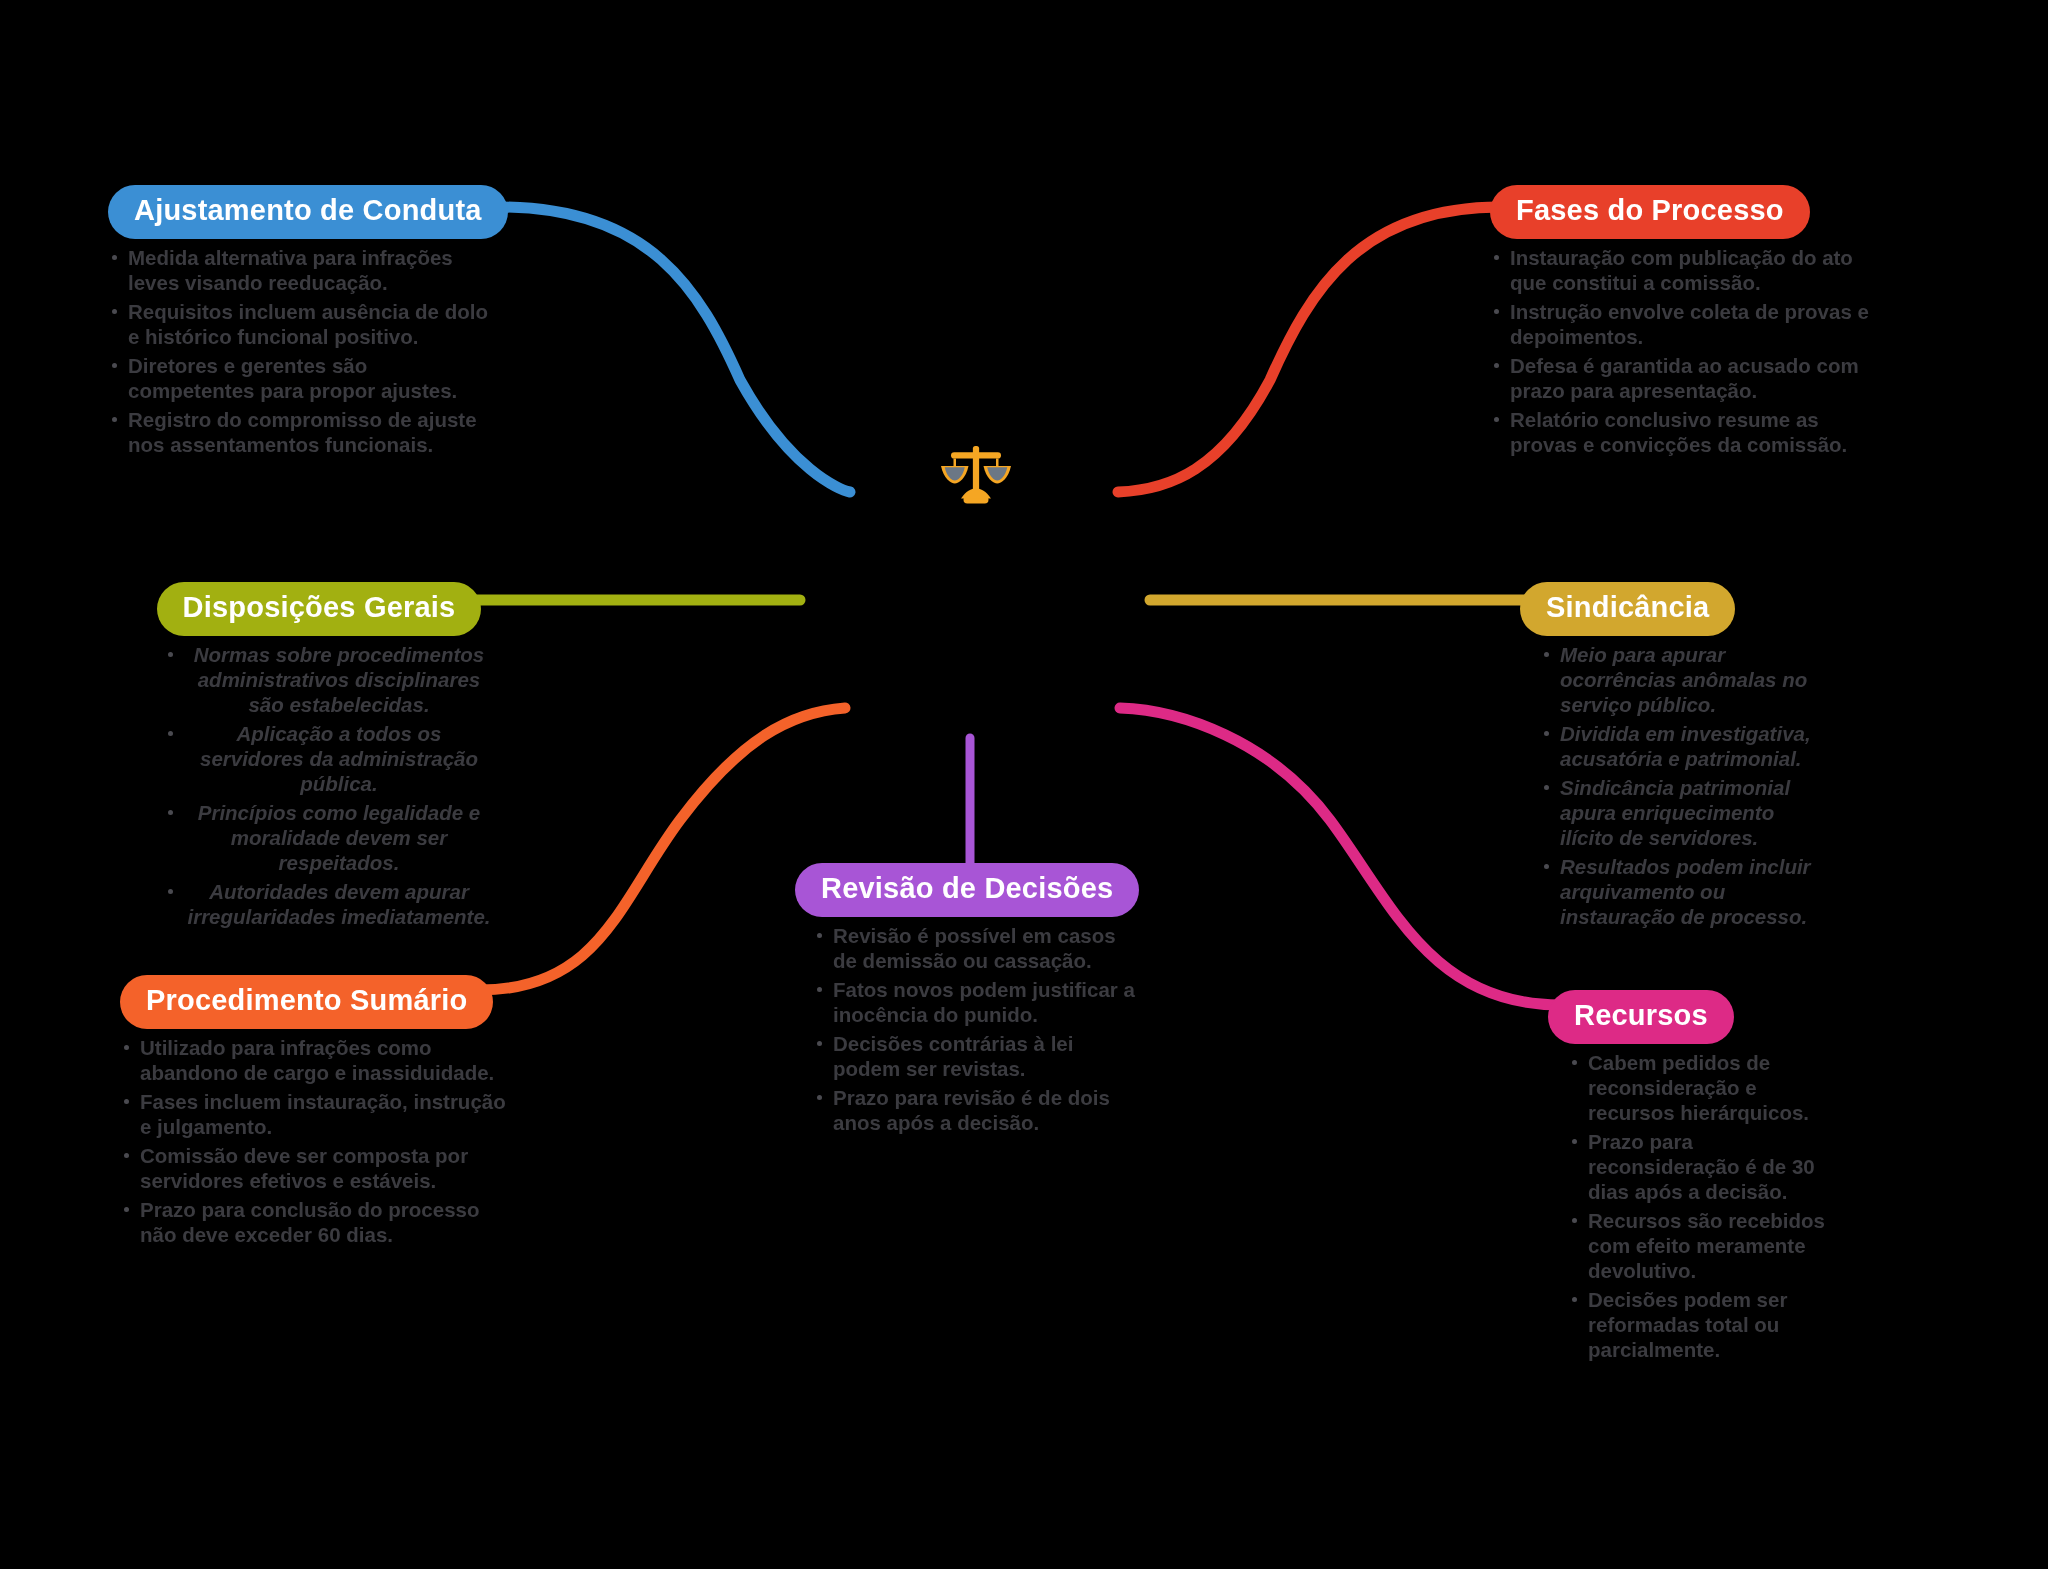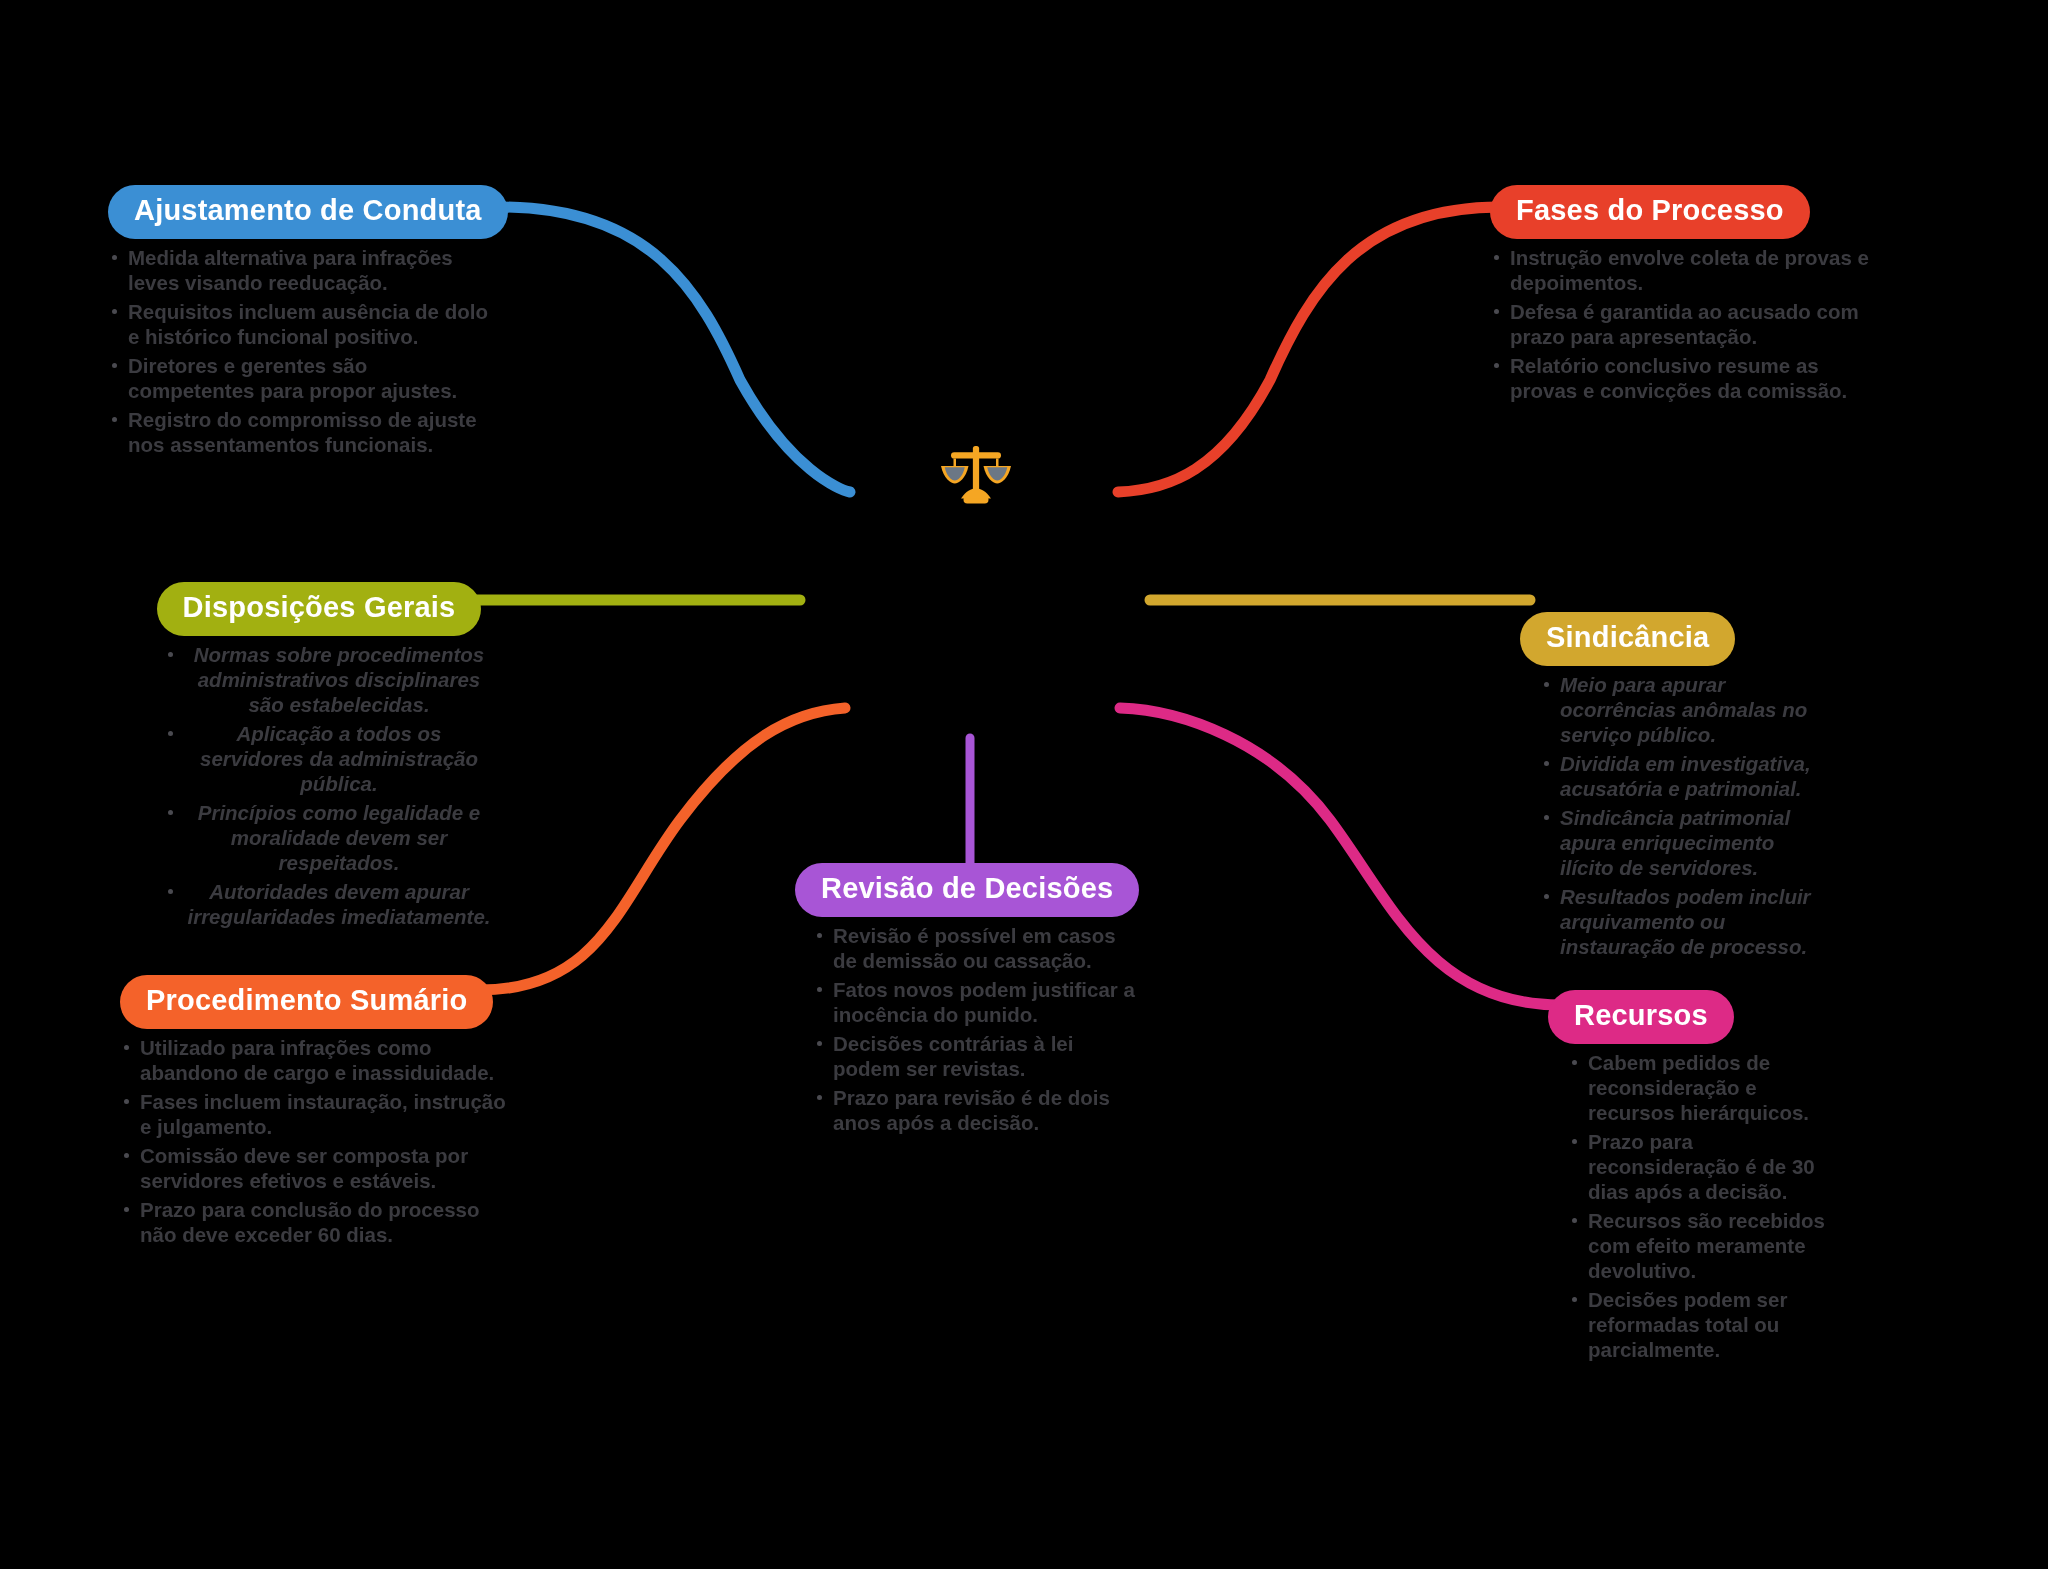--- a/index.html
+++ b/index.html
@@ -58,21 +58,21 @@
     width: 5px;
     height: 5px;
     border-radius: 50%;
     background: #4a4a50;
   }
   
   #node-ajustamento  { left: 108px;  top: 185px;  width: 390px; }
   #node-fases        { left: 1490px; top: 185px;  width: 400px; }
   #node-disposicoes  { left: 144px;  top: 582px;  width: 350px; text-align: center; }
   #node-disposicoes .node-list { margin-left: 20px; font-style: italic; }
-  #node-sindicancia  { left: 1520px; top: 612px;  width: 300px; }
+  #node-sindicancia  { left: 1520px; top: 582px;  width: 300px; }
   #node-sindicancia .node-list { margin-left: 20px; font-style: italic; }
   #node-procedimento { left: 120px;  top: 975px;  width: 390px; }
   #node-revisao      { left: 795px;  top: 863px;  width: 350px; }
   #node-revisao .node-list { margin-left: 18px; }
   #node-recursos     { left: 1548px; top: 990px;  width: 280px; }
   #node-recursos .node-list { margin-left: 20px; }
 
   #center-icon {
     position: absolute;
     left: 936px;
@@ -130,20 +130,21 @@
       <li>Medida alternativa para infrações leves visando reeducação.</li>
       <li>Requisitos incluem ausência de dolo e histórico funcional positivo.</li>
       <li>Diretores e gerentes são competentes para propor ajustes.</li>
       <li>Registro do compromisso de ajuste nos assentamentos funcionais.</li>
     </ul>
   </div>
 
   <div class="node" id="node-fases">
     <div class="node-pill" style="background:#e8402a;">Fases do Processo</div>
     <ul class="node-list">
+      <li>Instauração com publicação do ato que constitui a comissão.</li>
       <li>Instrução envolve coleta de provas e depoimentos.</li>
       <li>Defesa é garantida ao acusado com prazo para apresentação.</li>
       <li>Relatório conclusivo resume as provas e convicções da comissão.</li>
     </ul>
   </div>
 
   <div class="node" id="node-disposicoes">
     <div class="node-pill" style="background:#a2b011;">Disposições Gerais</div>
     <ul class="node-list">
       <li>Normas sobre procedimentos administrativos disciplinares são estabelecidas.</li>

